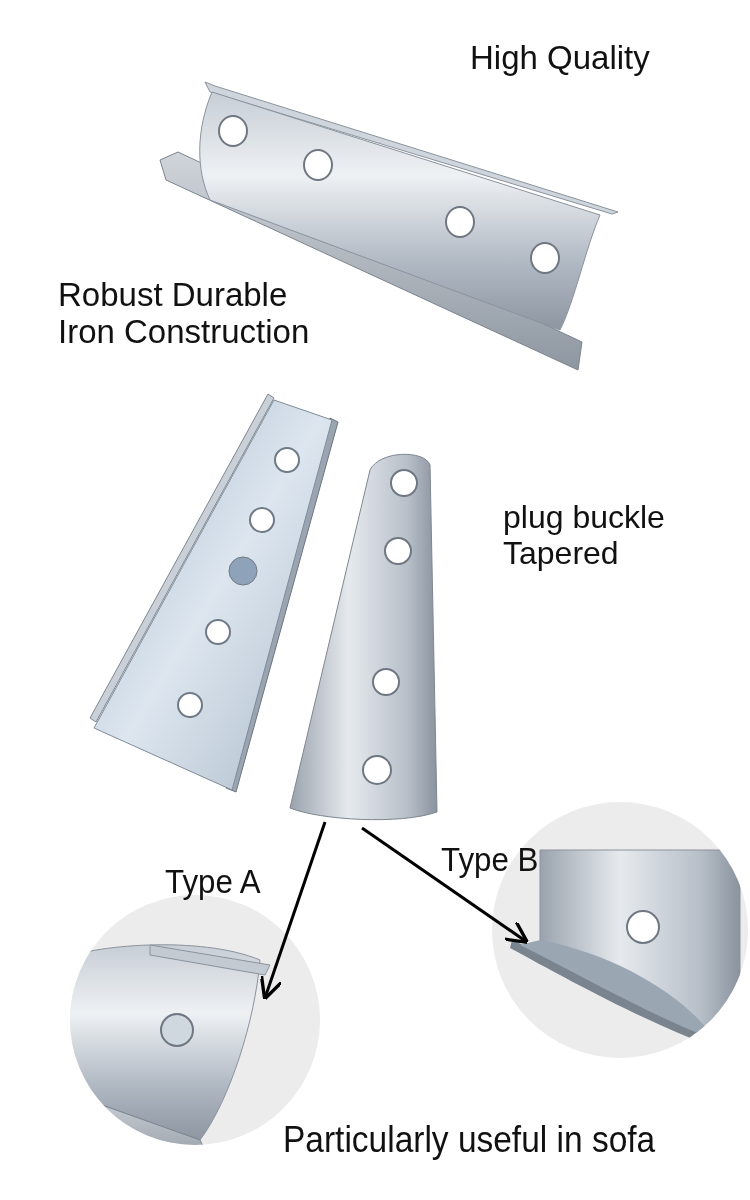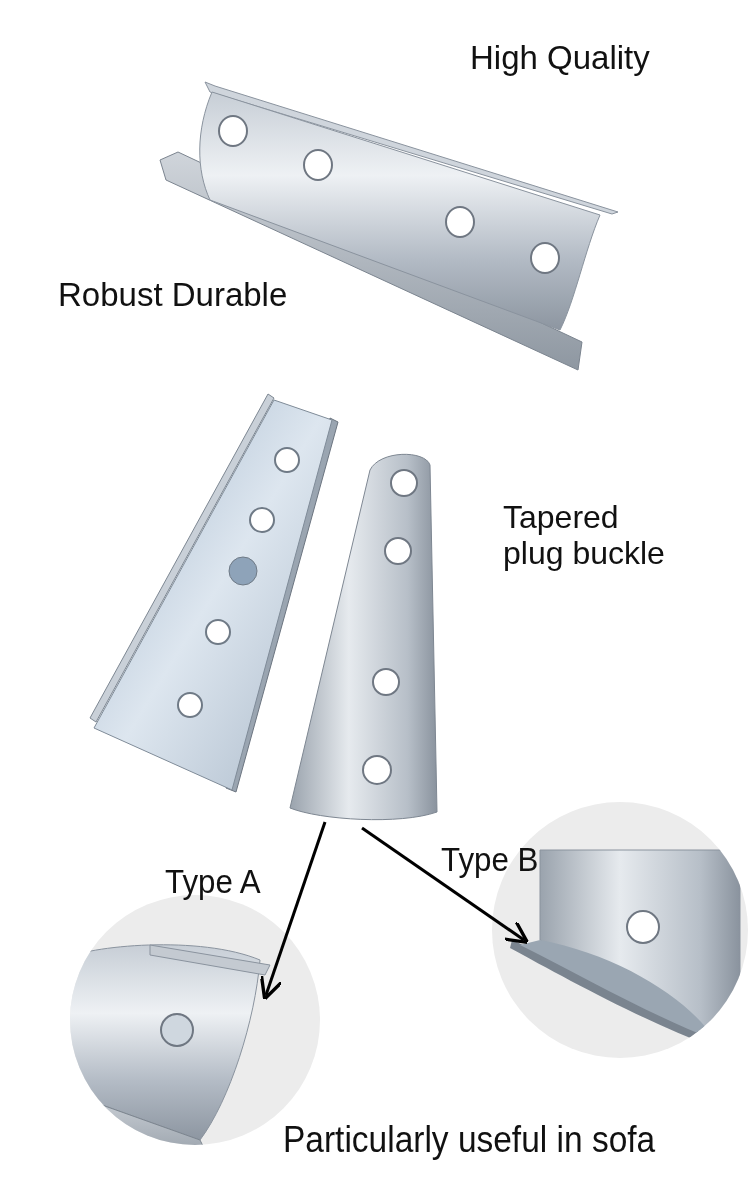--- a/index.html
+++ b/index.html
@@ -104,22 +104,23 @@
   <line x1="325" y1="822" x2="266" y2="995" stroke="#000" stroke-width="3" marker-end="url(#arrow)"></line>
   <line x1="362" y1="828" x2="524" y2="940" stroke="#000" stroke-width="3" marker-end="url(#arrow)"></line>
 </svg>
 
 <div class="label l-quality">
   <div>High Quality</div>
 </div>
 
 <div class="label l-robust">
   <div>Robust Durable</div>
+  <div>Iron Construction</div>
 </div>
 
 <div class="label l-tapered">
+  <div>plug buckle</div>
   <div>Tapered</div>
-  <div>plug buckle</div>
 </div>
 
 <div class="label l-typeA">Type A</div>
 <div class="label l-typeB">Type B</div>
 <div class="label l-sofa">Particularly useful in sofa</div>
 
 </body></html>

